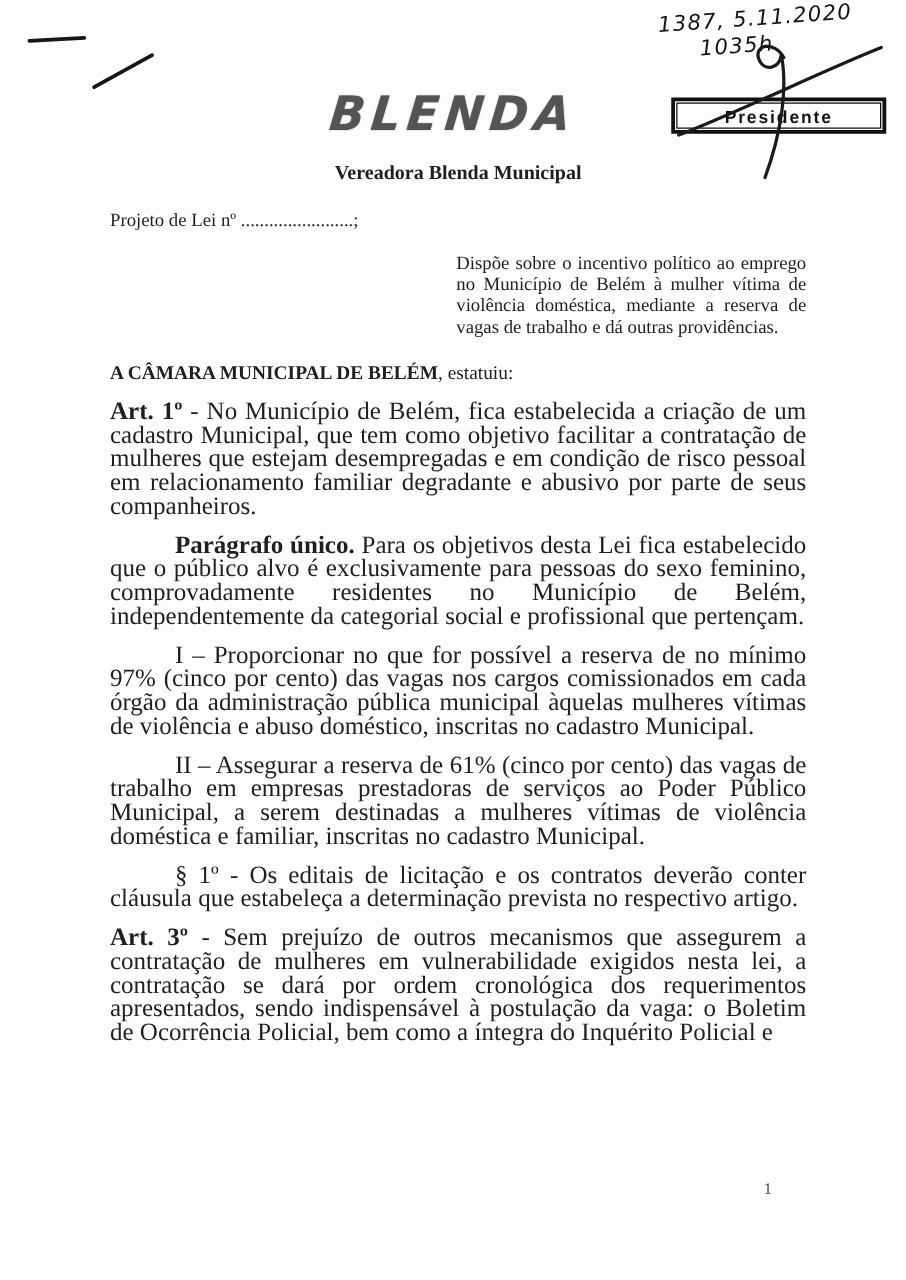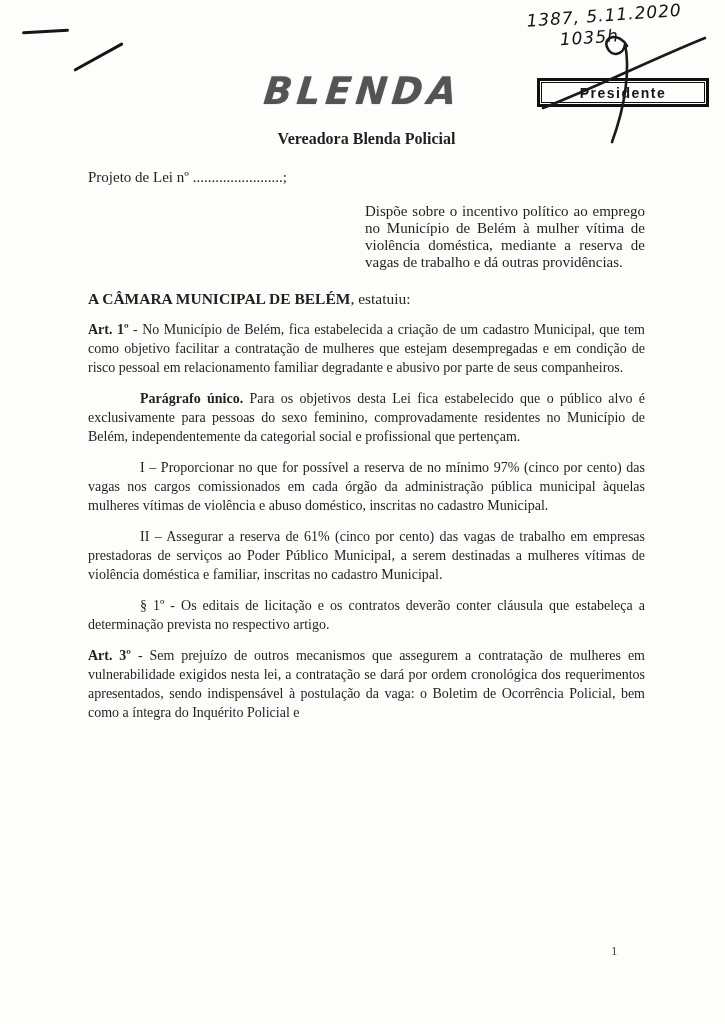--- a/index.html
+++ b/index.html
@@ -67,21 +67,21 @@
 
   .ementa {
     margin:0 0 18px 277px; width:280px;
     font-size:15px; line-height:17px; text-align:justify;font-family:Liberation Serif, serif;
   }
 
   .preamble { font-size:15.5px; line-height:19px; margin:2px 0 12px 0; }
   .preamble .bold-lead { font-weight:bold; }
 
   .para {
-    font-size:14px; line-height:19px; text-align:justify;
+    font-size:20px; line-height:19px; text-align:justify;
     margin:0 0 12px 0; white-space:pre-wrap;
   }
   .para .article-lead { font-weight:bold; }
   .para.ind { text-indent:52px; }
 
   .page-number {
     position:absolute; left:611px; top:943px;
     font-size:13px; color:#4a4a4a;
   }
 </style>
@@ -108,21 +108,21 @@
       <span class="stamp-label">Presidente</span>
     </div>
   </div>
 
   <div class="logo">
     <span class="logo-text">BLENDA</span>
   </div>
 
   <div class="content">
 
-    <p class="doc-subtitle">Vereadora Blenda Policial</p>
+    <p class="doc-subtitle">Vereadora Blenda Municipal</p>
 
     <p class="ref-line">Projeto de Lei nº ........................;</p>
 
     <p class="ementa">Dispõe sobre o incentivo político ao emprego no Município de Belém à mulher vítima de violência doméstica, mediante a reserva de vagas de trabalho e dá outras providências.</p>
 
     <p class="preamble"><span class="bold-lead">A CÂMARA MUNICIPAL DE BELÉM</span><span>, estatuiu:</span></p>
 
     <p class="para"><span class="article-lead">Art. 1º</span><span> - No Município de Belém, fica estabelecida a criação de um cadastro Municipal, que tem como objetivo facilitar a contratação de mulheres que estejam desempregadas e em condição de risco pessoal em relacionamento familiar degradante e abusivo por parte de seus companheiros.</span></p>
 
     <p class="para ind"><span class="article-lead">Parágrafo único.</span><span> Para os objetivos desta Lei fica estabelecido que o público alvo é exclusivamente para pessoas do sexo feminino, comprovadamente residentes no Município de Belém, independentemente da categorial social e profissional que pertençam.</span></p>

